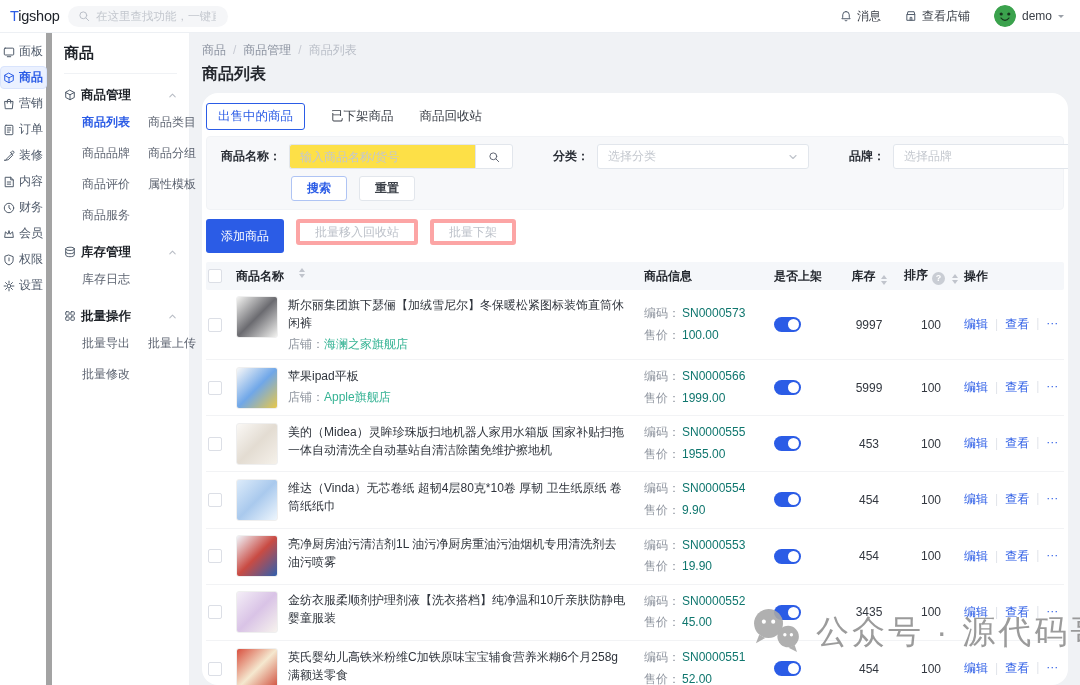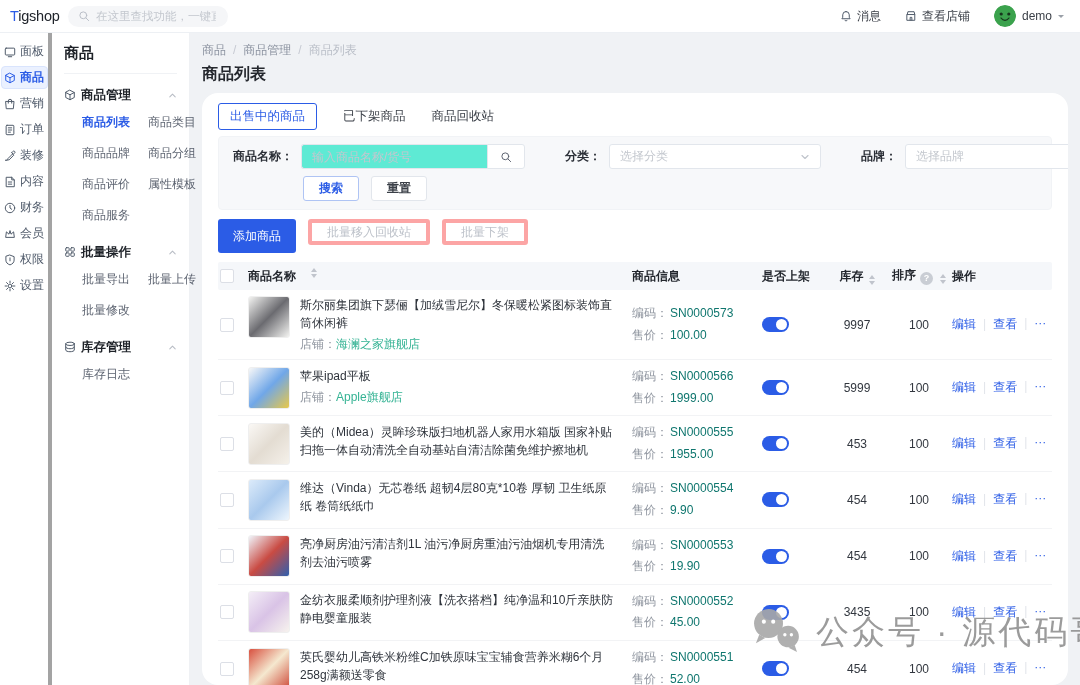--- a/index.html
+++ b/index.html
@@ -24,21 +24,21 @@
   .search-pill input::placeholder { color:#C3C7CE; }
   .topbar-right { margin-left:auto; display:flex; align-items:center; gap:24px; padding-right:16px; color:#3A3F47; }
   .top-link { display:flex; align-items:center; gap:5px; cursor:pointer; }
   .top-link .icn { color:#4E5969; }
   .user-chip { display:flex; align-items:center; gap:6px; cursor:pointer; }
   .avatar { width:22px; height:22px; border-radius:50%; overflow:hidden; display:inline-flex; }
   .caret-down { width:0; height:0; border:3.5px solid transparent; border-top-color:#9AA0A8; margin-top:4px; }
 
   
   .icon-nav { position:absolute; top:33px; left:0; bottom:0; width:52px; background:#fff;
-    border-right:4px solid #a3a3a3; padding-top:7px; display:flex; flex-direction:column; align-items:center; gap:3px; z-index:10; }
+    border-right:6px solid #a3a3a3; padding-top:7px; display:flex; flex-direction:column; align-items:center; gap:3px; z-index:10; }
   .nav-item { width:47px; height:23px; border-radius:4px; display:flex; align-items:center; justify-content:center;
     gap:4px; color:#4E5969; cursor:pointer; font-size:12px; white-space:nowrap; }
   .nav-item.active { background:#EBF1FF; border:1px solid #D9E4FD; color:var(--primary); font-weight:600; }
 
   
   .submenu { position:absolute; top:33px; left:52px; width:138px; bottom:0; background:#fff;
     border-right:1px solid #EFF1F4; padding:0 12px; z-index:10; }
   .submenu-title { font-size:15px; font-weight:700; color:#1F2329; padding:11px 0 10px; border-bottom:1px solid #F0F2F5; }
   .group { margin-top:11px; }
   .group-header { display:flex; align-items:center; gap:5px; font-size:12.5px; font-weight:700; color:#1F2329; cursor:pointer; height:20px; }
@@ -48,33 +48,33 @@
   .group-item { padding:7px 0 7px 18px; color:#5C6370; cursor:pointer; font-size:12px; white-space:nowrap; }
   .group-item.active { color:var(--primary); font-weight:700; }
 
   
   .main { position:absolute; top:33px; left:190px; right:0; bottom:0; background:#F0F2F5;
     padding:10px 12px 0; display:flex; flex-direction:column; }
   .breadcrumb { color:#8A919F; display:flex; align-items:center; line-height:14px; }
   .breadcrumb span:not(:last-child)::after { content:"/"; margin:0 7px; color:#C6CAD2; }
   .breadcrumb .current { color:#B9BEC7; }
   .page-title { font-size:16px; font-weight:700; color:#25282E; margin-top:7px; }
-  .card { margin-top:8px; background:#fff; border-radius:16px; padding:10px 16px; flex:1; overflow:hidden; }
+  .card { margin-top:8px; background:#fff; border-radius:16px; padding:10px 4px; flex:1; overflow:hidden; }
 
   .tabs { display:flex; align-items:center; gap:26px; height:26px; }
   .tab { color:#3A3F47; font-size:12.5px; cursor:pointer; }
   .tab.active { border:1px solid var(--primary); color:var(--primary); border-radius:3px; padding:4px 11px; background:#fff; }
 
   .filter-panel { margin-top:7px; background:#F7F8FA; border:1px solid #F1F3F6; border-radius:4px; padding:7px 14px 8px; }
   .filter-row { display:flex; align-items:center; gap:40px; }
   .fgroup { display:flex; align-items:center; }
   .flabel { font-weight:700; color:#2A2E36; margin-right:8px; white-space:nowrap; }
   .finput { display:flex; }
   .finput input { width:186px; height:25px; border:1px solid #E2E6EC; border-right:none; border-radius:3px 0 0 3px;
-    padding:0 10px; font-size:12px; background:#5eead4; color:#333; outline:none; font-family:inherit; }
+    padding:0 10px; font-size:12px; background:#fde047; color:#333; outline:none; font-family:inherit; }
   .finput input::placeholder { color:#C3C7CE; }
   .search-btn { width:38px; height:25px; border:1px solid #E2E6EC; border-radius:0 3px 3px 0; background:#fff;
     display:flex; align-items:center; justify-content:center; color:#5C6370; cursor:pointer; }
   .fselect { width:212px; height:25px; border:1px solid #E2E6EC; border-radius:3px; background:#fff;
     display:flex; align-items:center; justify-content:space-between; padding:0 10px; color:#C3C7CE; cursor:pointer; }
   .fselect .icn { color:#C0C4CC; width:10px; height:10px; }
   .filter-buttons { margin-top:7px; margin-left:70px; display:flex; gap:12px; }
   .btn { height:25px; padding:0 15px; border-radius:3px; font-size:12px; display:inline-flex; align-items:center;
     cursor:pointer; border:1px solid transparent; background:#fff; font-family:inherit; }
   .btn-search { border-color:#AFC4F4; color:var(--primary); font-weight:600; }
@@ -288,56 +288,56 @@
           <div class="group-item">商品分组</div>
           <div class="group-item">商品评价</div>
           <div class="group-item">属性模板</div>
           <div class="group-item">商品服务</div>
         </div>
       </div>
       <div class="group">
         <div class="group-header">
           <span class="icn">
             <svg viewBox="0 0 14 14">
+              <ellipse cx="7" cy="3.3" rx="5" ry="1.9"></ellipse>
+              <path d="M2 3.3v7.2c0 1.1 2.2 2 5 2s5-.9 5-2V3.3M2 7c0 1.1 2.2 2 5 2s5-.9 5-2"></path>
+            </svg>
+          </span>
+          <span class="group-label">库存管理</span>
+          <span class="icn chev">
+            <svg viewBox="0 0 10 10">
+              <path d="M2 6.5l3-3 3 3"></path>
+            </svg>
+          </span>
+        </div>
+        <div class="group-items">
+          <div class="group-item">库存日志</div>
+        </div>
+      </div>
+      <div class="group">
+        <div class="group-header">
+          <span class="icn">
+            <svg viewBox="0 0 14 14">
               <rect x="2" y="2" width="4" height="4" rx="0.8"></rect>
               <rect x="8" y="2" width="4" height="4" rx="0.8"></rect>
               <rect x="2" y="8" width="4" height="4" rx="0.8"></rect>
               <rect x="8" y="8" width="4" height="4" rx="0.8"></rect>
             </svg>
           </span>
           <span class="group-label">批量操作</span>
           <span class="icn chev">
             <svg viewBox="0 0 10 10">
               <path d="M2 6.5l3-3 3 3"></path>
             </svg>
           </span>
         </div>
         <div class="group-items">
           <div class="group-item">批量导出</div>
           <div class="group-item">批量上传</div>
           <div class="group-item">批量修改</div>
-        </div>
-      </div>
-      <div class="group">
-        <div class="group-header">
-          <span class="icn">
-            <svg viewBox="0 0 14 14">
-              <ellipse cx="7" cy="3.3" rx="5" ry="1.9"></ellipse>
-              <path d="M2 3.3v7.2c0 1.1 2.2 2 5 2s5-.9 5-2V3.3M2 7c0 1.1 2.2 2 5 2s5-.9 5-2"></path>
-            </svg>
-          </span>
-          <span class="group-label">库存管理</span>
-          <span class="icn chev">
-            <svg viewBox="0 0 10 10">
-              <path d="M2 6.5l3-3 3 3"></path>
-            </svg>
-          </span>
-        </div>
-        <div class="group-items">
-          <div class="group-item">库存日志</div>
         </div>
       </div>
     </div>
 </aside>
 
 <main class="main">
   <div class="breadcrumb">
     <span>商品</span>
     <span>商品管理</span>
     <span class="current">商品列表</span>

